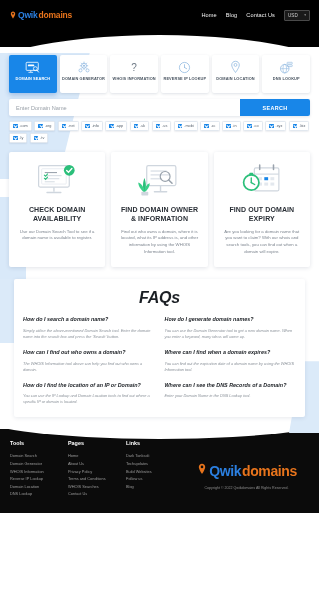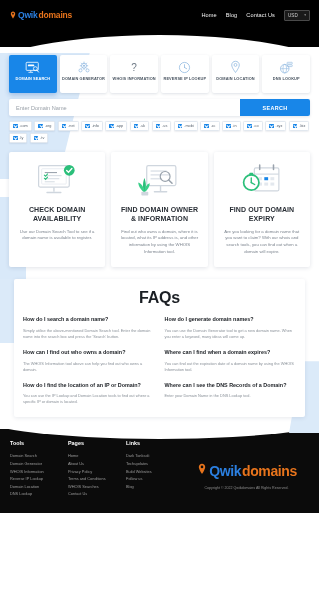--- a/index.html
+++ b/index.html
@@ -249,20 +249,21 @@
     clip-path: polygon(42% 0, 100% 0, 100% 100%, 0 100%);
   }
   .faq-card {
     position: relative;
     z-index: 1;
     background: #ffffff;
     border-radius: 2px;
     box-shadow: 0 1px 4px rgba(20,40,80,.1);
     padding: 10px 9px 12px;
     margin: 6px 5px;
+    font-style: italic;
   }
   .faq-title {
     text-align: center;
     font-size: 16px;
     font-weight: bold;
     color: #1b1f24;
     letter-spacing: -.2px;
     margin-bottom: 9px;
   }
   .faq-grid {

